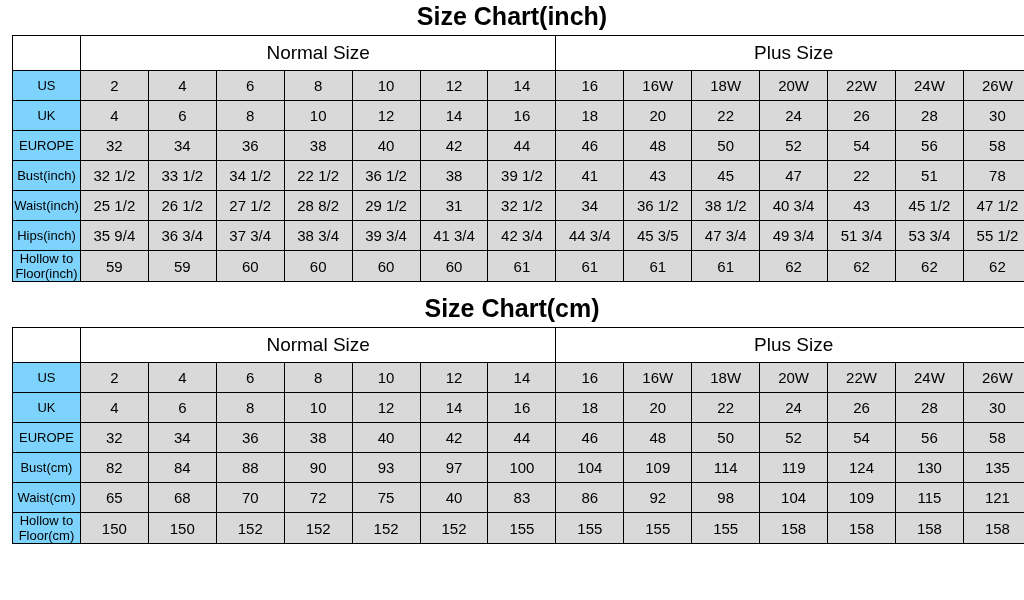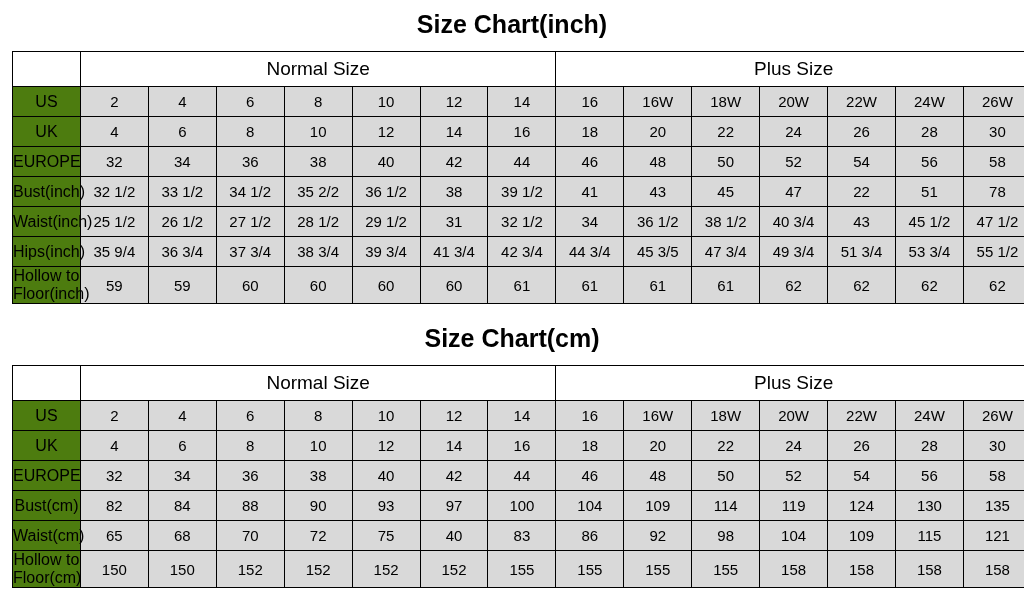--- a/index.html
+++ b/index.html
@@ -22,21 +22,21 @@
   }
   .chart-block {
     width: 1024px;
     box-sizing: border-box;
   }
   .chart-title {
     text-align: center;
     font-size: 25px;
     font-weight: bold;
     letter-spacing: 0px;
-    margin: 8px;
+    margin: 0;
     padding: 2px 0 4px 0;
     font-family: "Liberation Sans", sans-serif;
   }
   table.size-table {
     border-collapse: collapse;
     table-layout: fixed;
     width: 1020px;
     margin: 0 12px;
   }
   table.size-table td {
@@ -44,23 +44,23 @@
     outline: 1px solid #000000;
     text-align: center;
     vertical-align: middle;
     font-size: 15px;
     height: 29px;
     padding: 0;
     background: #d9d9d9;
     font-family: "Liberation Sans", sans-serif;
   }
   table.size-table td.label {
-    background: #4d7c0f;
+    background: #7dd3fc;
     width: 190px;
-    font-size: 16px;
+    font-size: 13px;
   }
   table.size-table td.group-head {
     background: #ffffff;
     font-size: 19px;
     height: 34px;
   }
   table.size-table td.corner {
     background: #ffffff;
   }
   .spacer {
@@ -137,38 +137,38 @@
             <td>52</td>
             <td>54</td>
             <td>56</td>
             <td>58</td>
           </tr>
           <tr>
             <td class="label">Bust(inch)</td>
             <td>32 1/2</td>
             <td>33 1/2</td>
             <td>34 1/2</td>
-            <td>35 2/2</td>
+            <td>22 1/2</td>
             <td>36 1/2</td>
             <td>38</td>
             <td>39 1/2</td>
             <td>41</td>
             <td>43</td>
             <td>45</td>
             <td>47</td>
             <td>22</td>
             <td>51</td>
             <td>78</td>
           </tr>
           <tr>
             <td class="label">Waist(inch)</td>
             <td>25 1/2</td>
             <td>26 1/2</td>
             <td>27 1/2</td>
-            <td>28 1/2</td>
+            <td>28 8/2</td>
             <td>29 1/2</td>
             <td>31</td>
             <td>32 1/2</td>
             <td>34</td>
             <td>36 1/2</td>
             <td>38 1/2</td>
             <td>40 3/4</td>
             <td>43</td>
             <td>45 1/2</td>
             <td>47 1/2</td>

